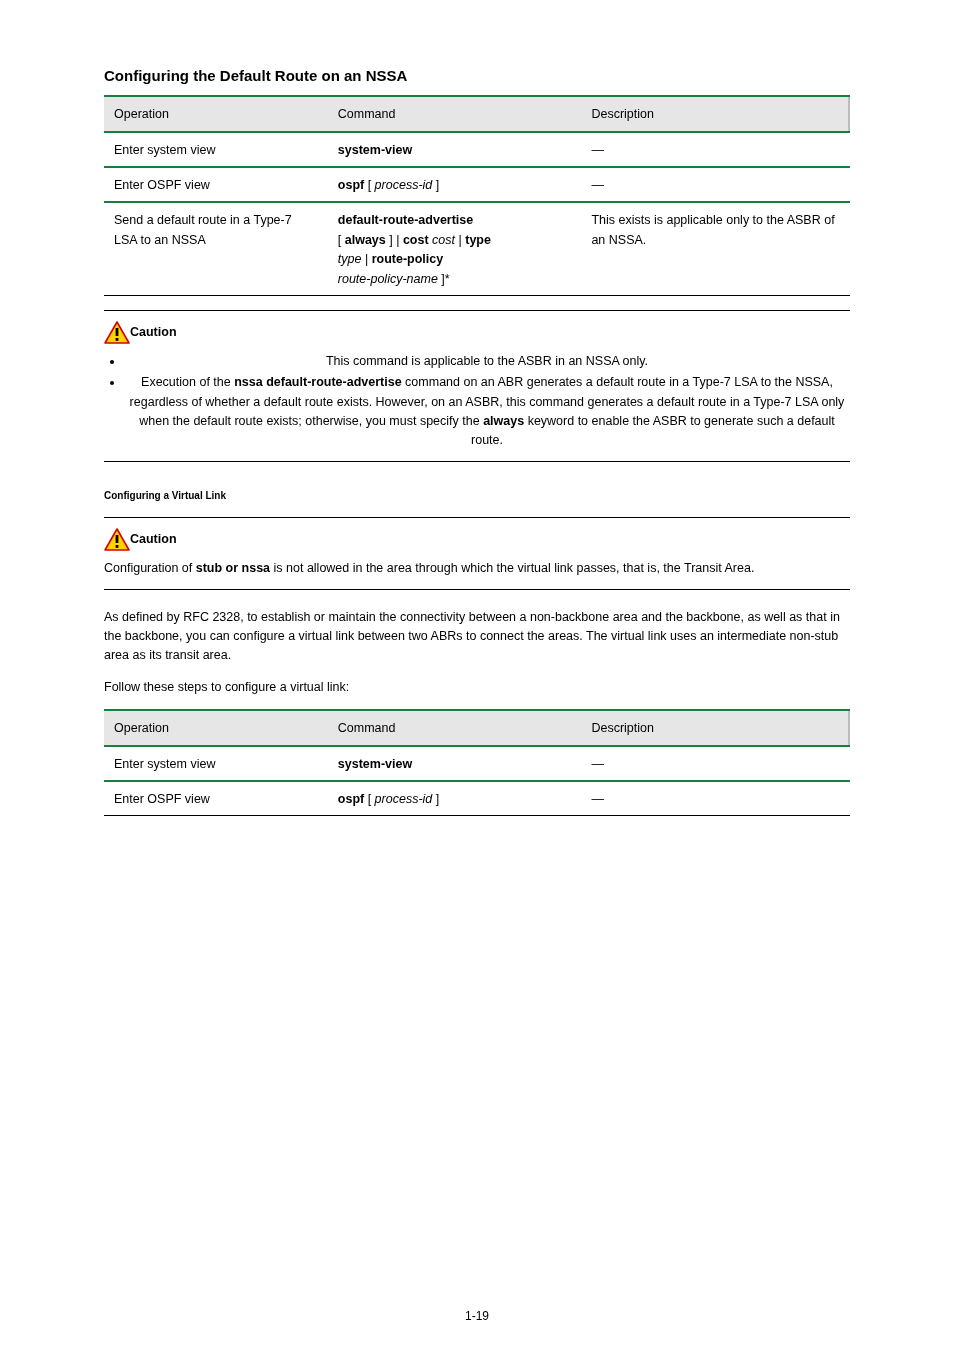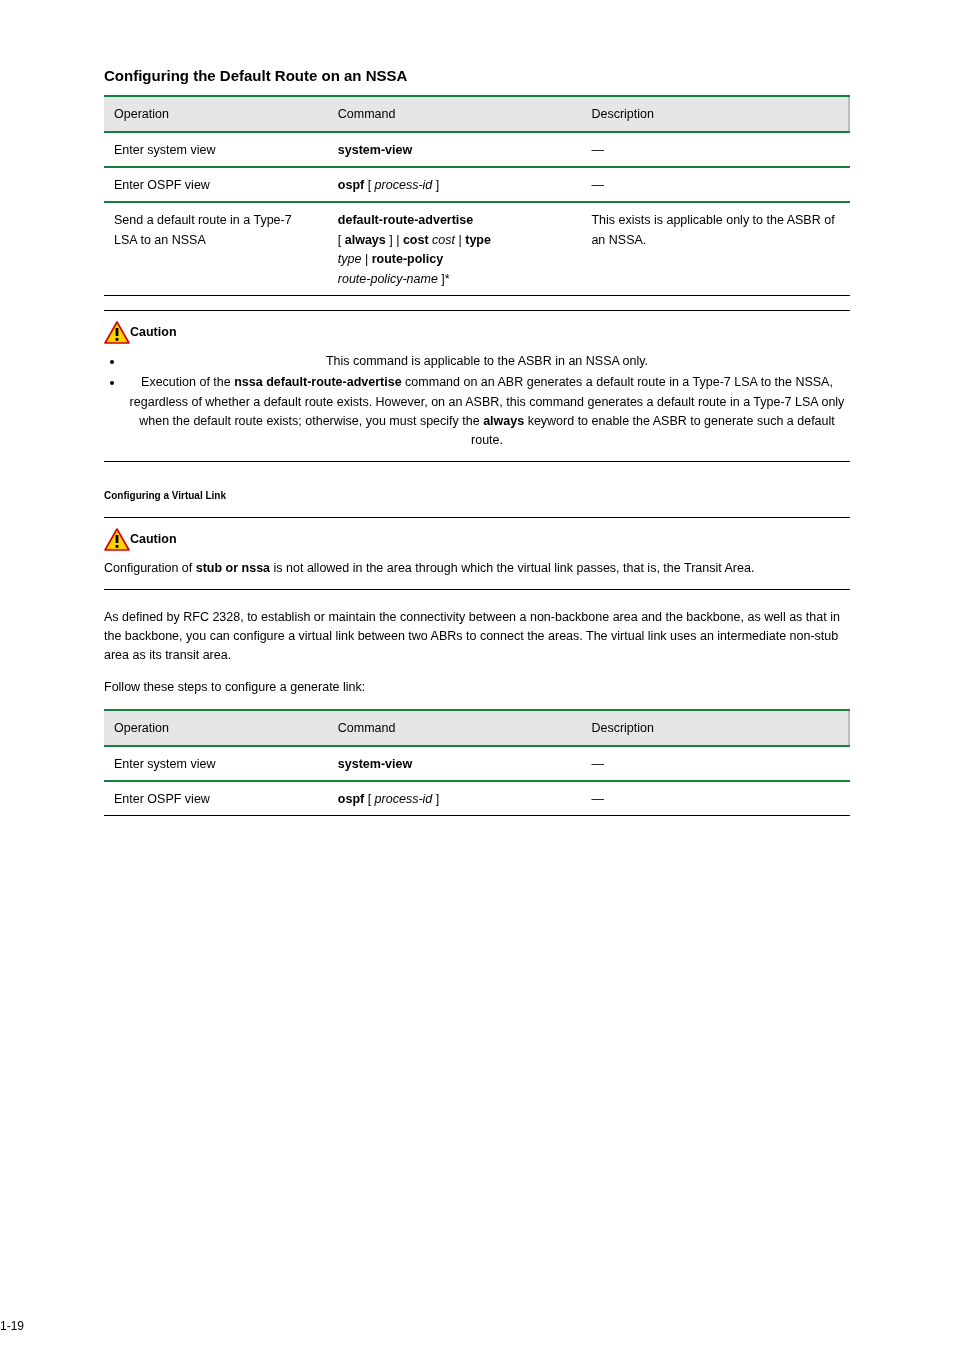--- a/index.html
+++ b/index.html
@@ -91,24 +91,24 @@
     list-style: disc;
     margin: 0 0 4px 0;
     padding-left: 20px;
     text-align: center;
   }
   ul.bullets li {
     margin-bottom: 2px;
   }
   .pagenum {
     position: absolute;
-    bottom: 30px;
+    bottom: 40px;
     left: 0;
     width: 100%;
-    text-align: left;
+    text-align: center;
     font-size: 12px;
   }
 
   .col-op { width: 30%; }
   .col-cmd { width: 34%; }
   .col-desc { width: 36%; }
 </style>
 </head>
 <body>
 
@@ -198,21 +198,21 @@
       <span class="lbl">Caution</span>
     </div>
     <div>
       <span>Configuration of </span><span class="bold">stub or nssa</span><span> is not allowed in the area through which the virtual link passes, that is, the Transit Area.</span>
     </div>
   </div>
 
   <hr class="hr-thick-bottom">
 
   <div class="plain">As defined by RFC 2328, to establish or maintain the connectivity between a non-backbone area and the backbone, as well as that in the backbone, you can configure a virtual link between two ABRs to connect the areas. The virtual link uses an intermediate non-stub area as its transit area.</div>
-  <div class="plain">Follow these steps to configure a generate link:</div>
+  <div class="plain">Follow these steps to configure a virtual link:</div>
 
   <table class="cmdtbl">
     <colgroup>
       <col class="col-op">
         <col class="col-cmd">
         <col class="col-desc">
     </colgroup>
     <thead>
       <tr>
         <th>Operation</th>

